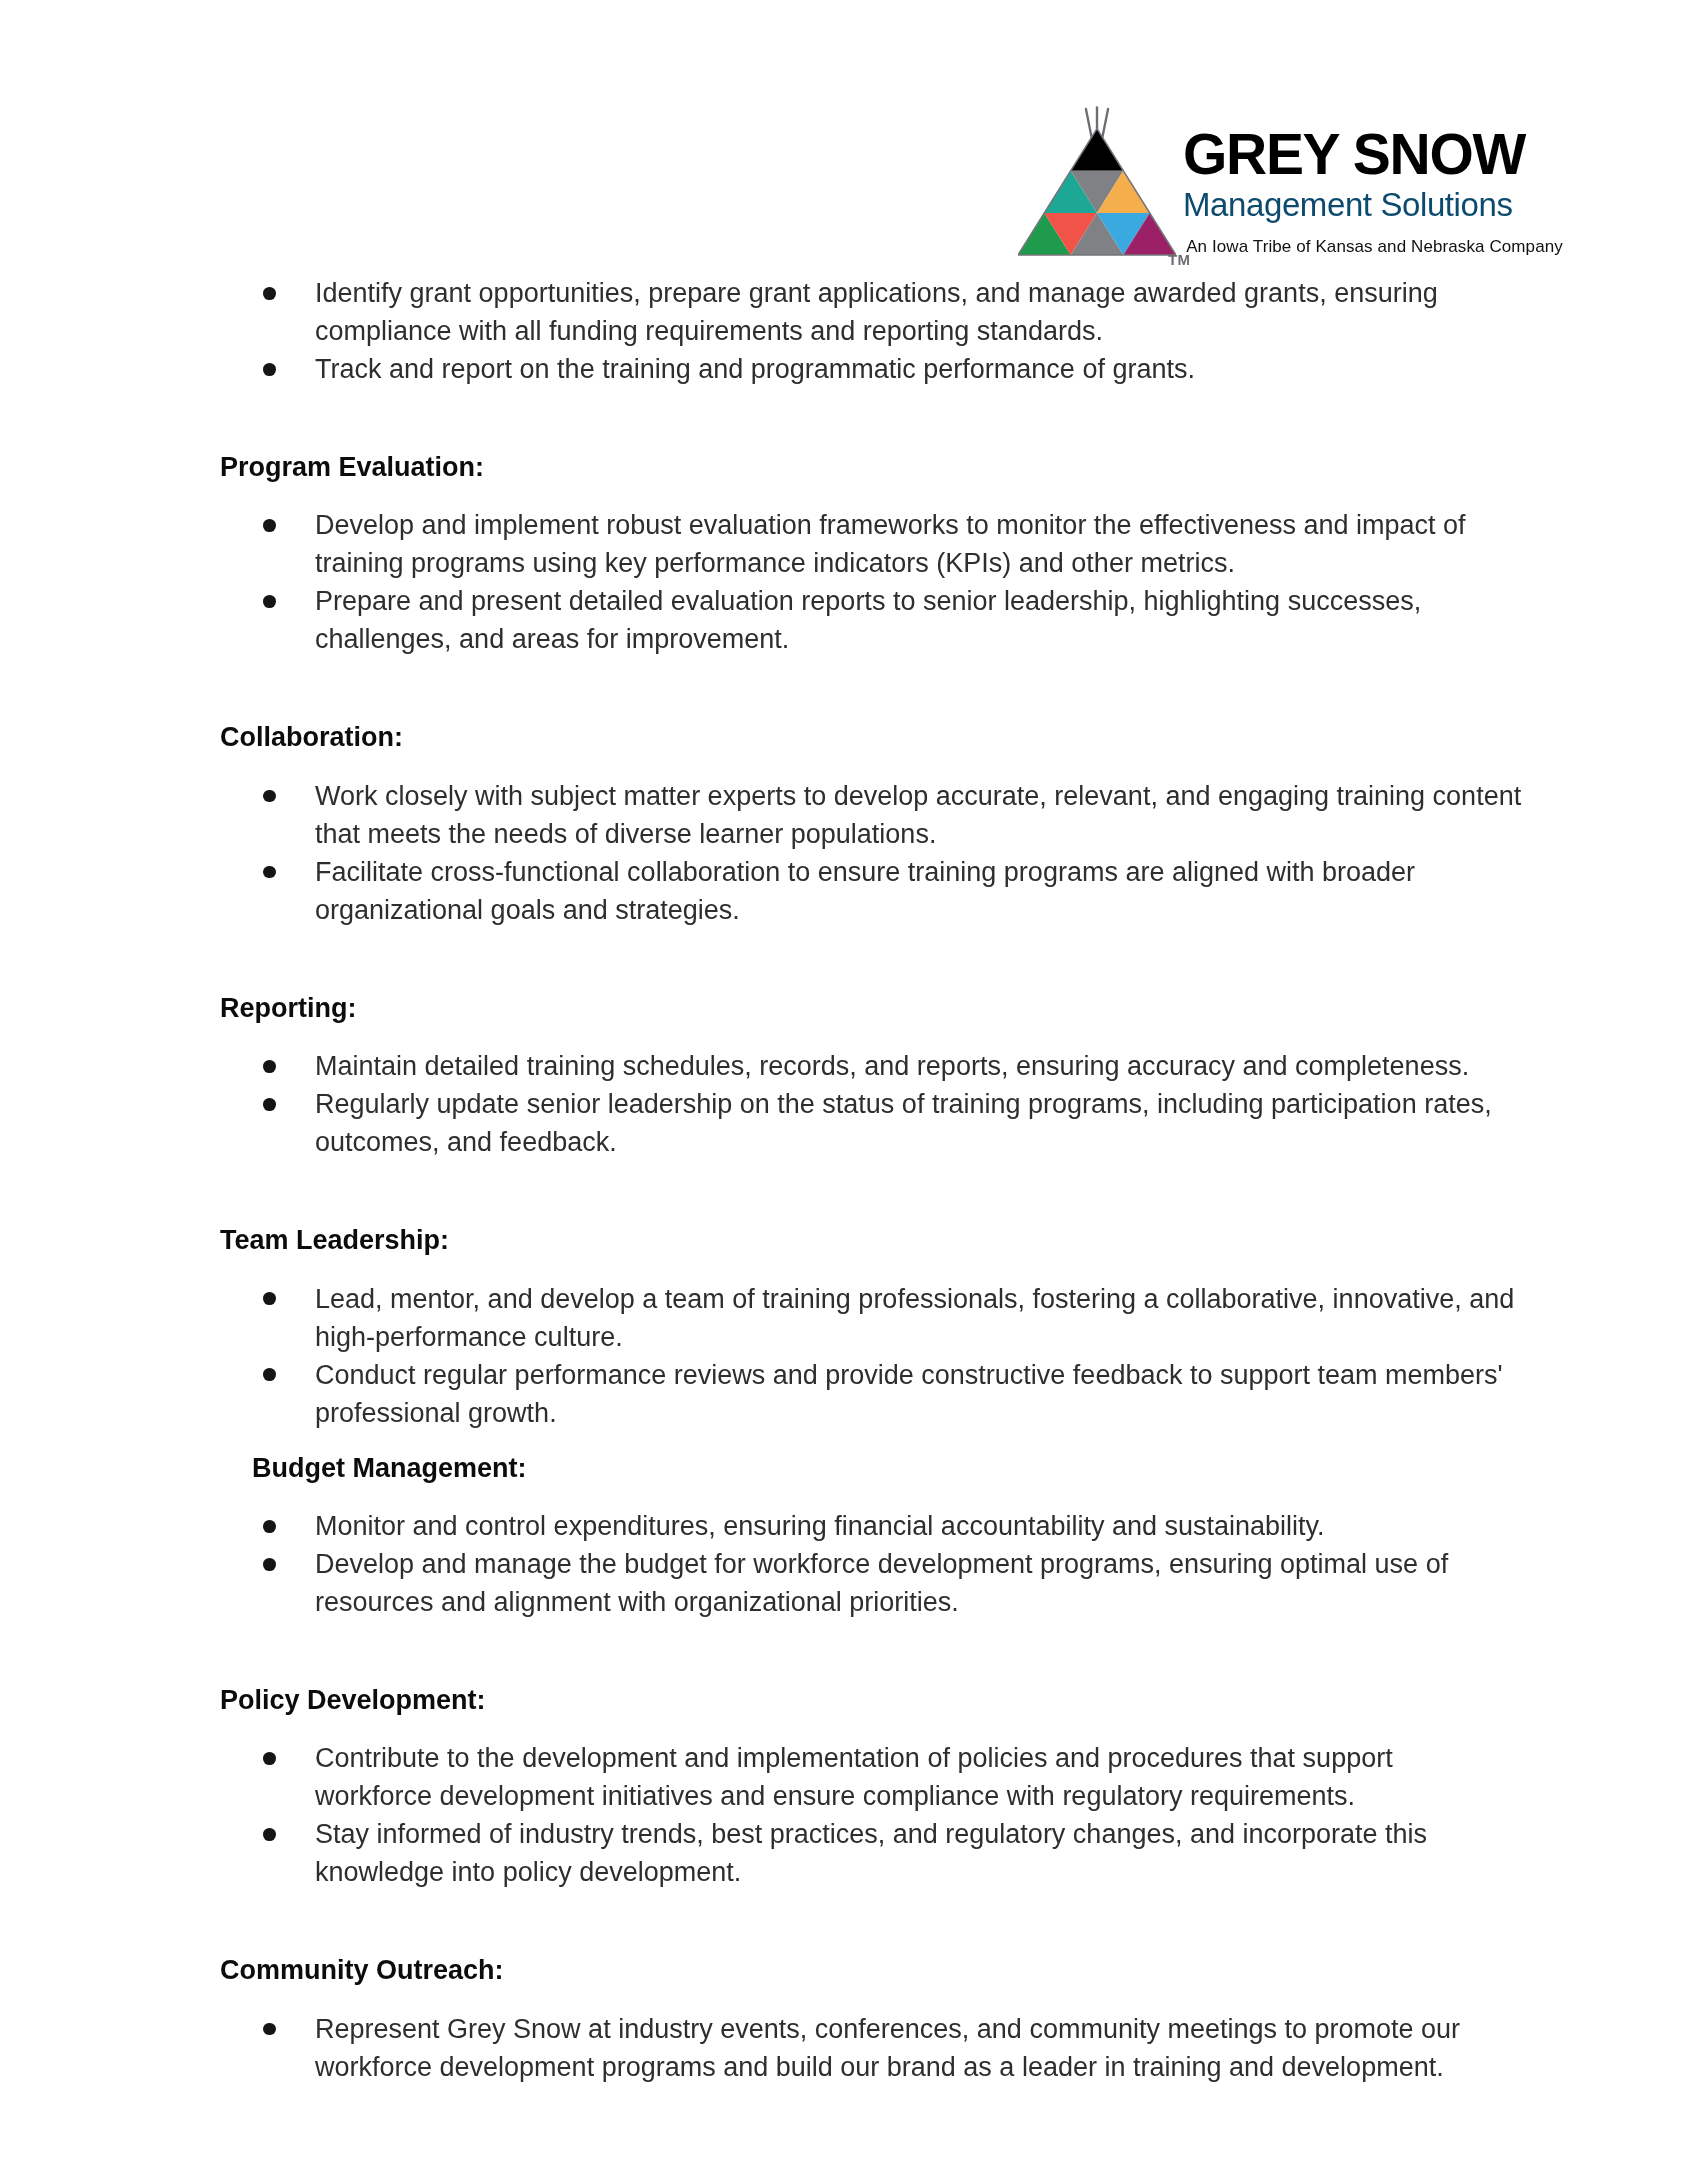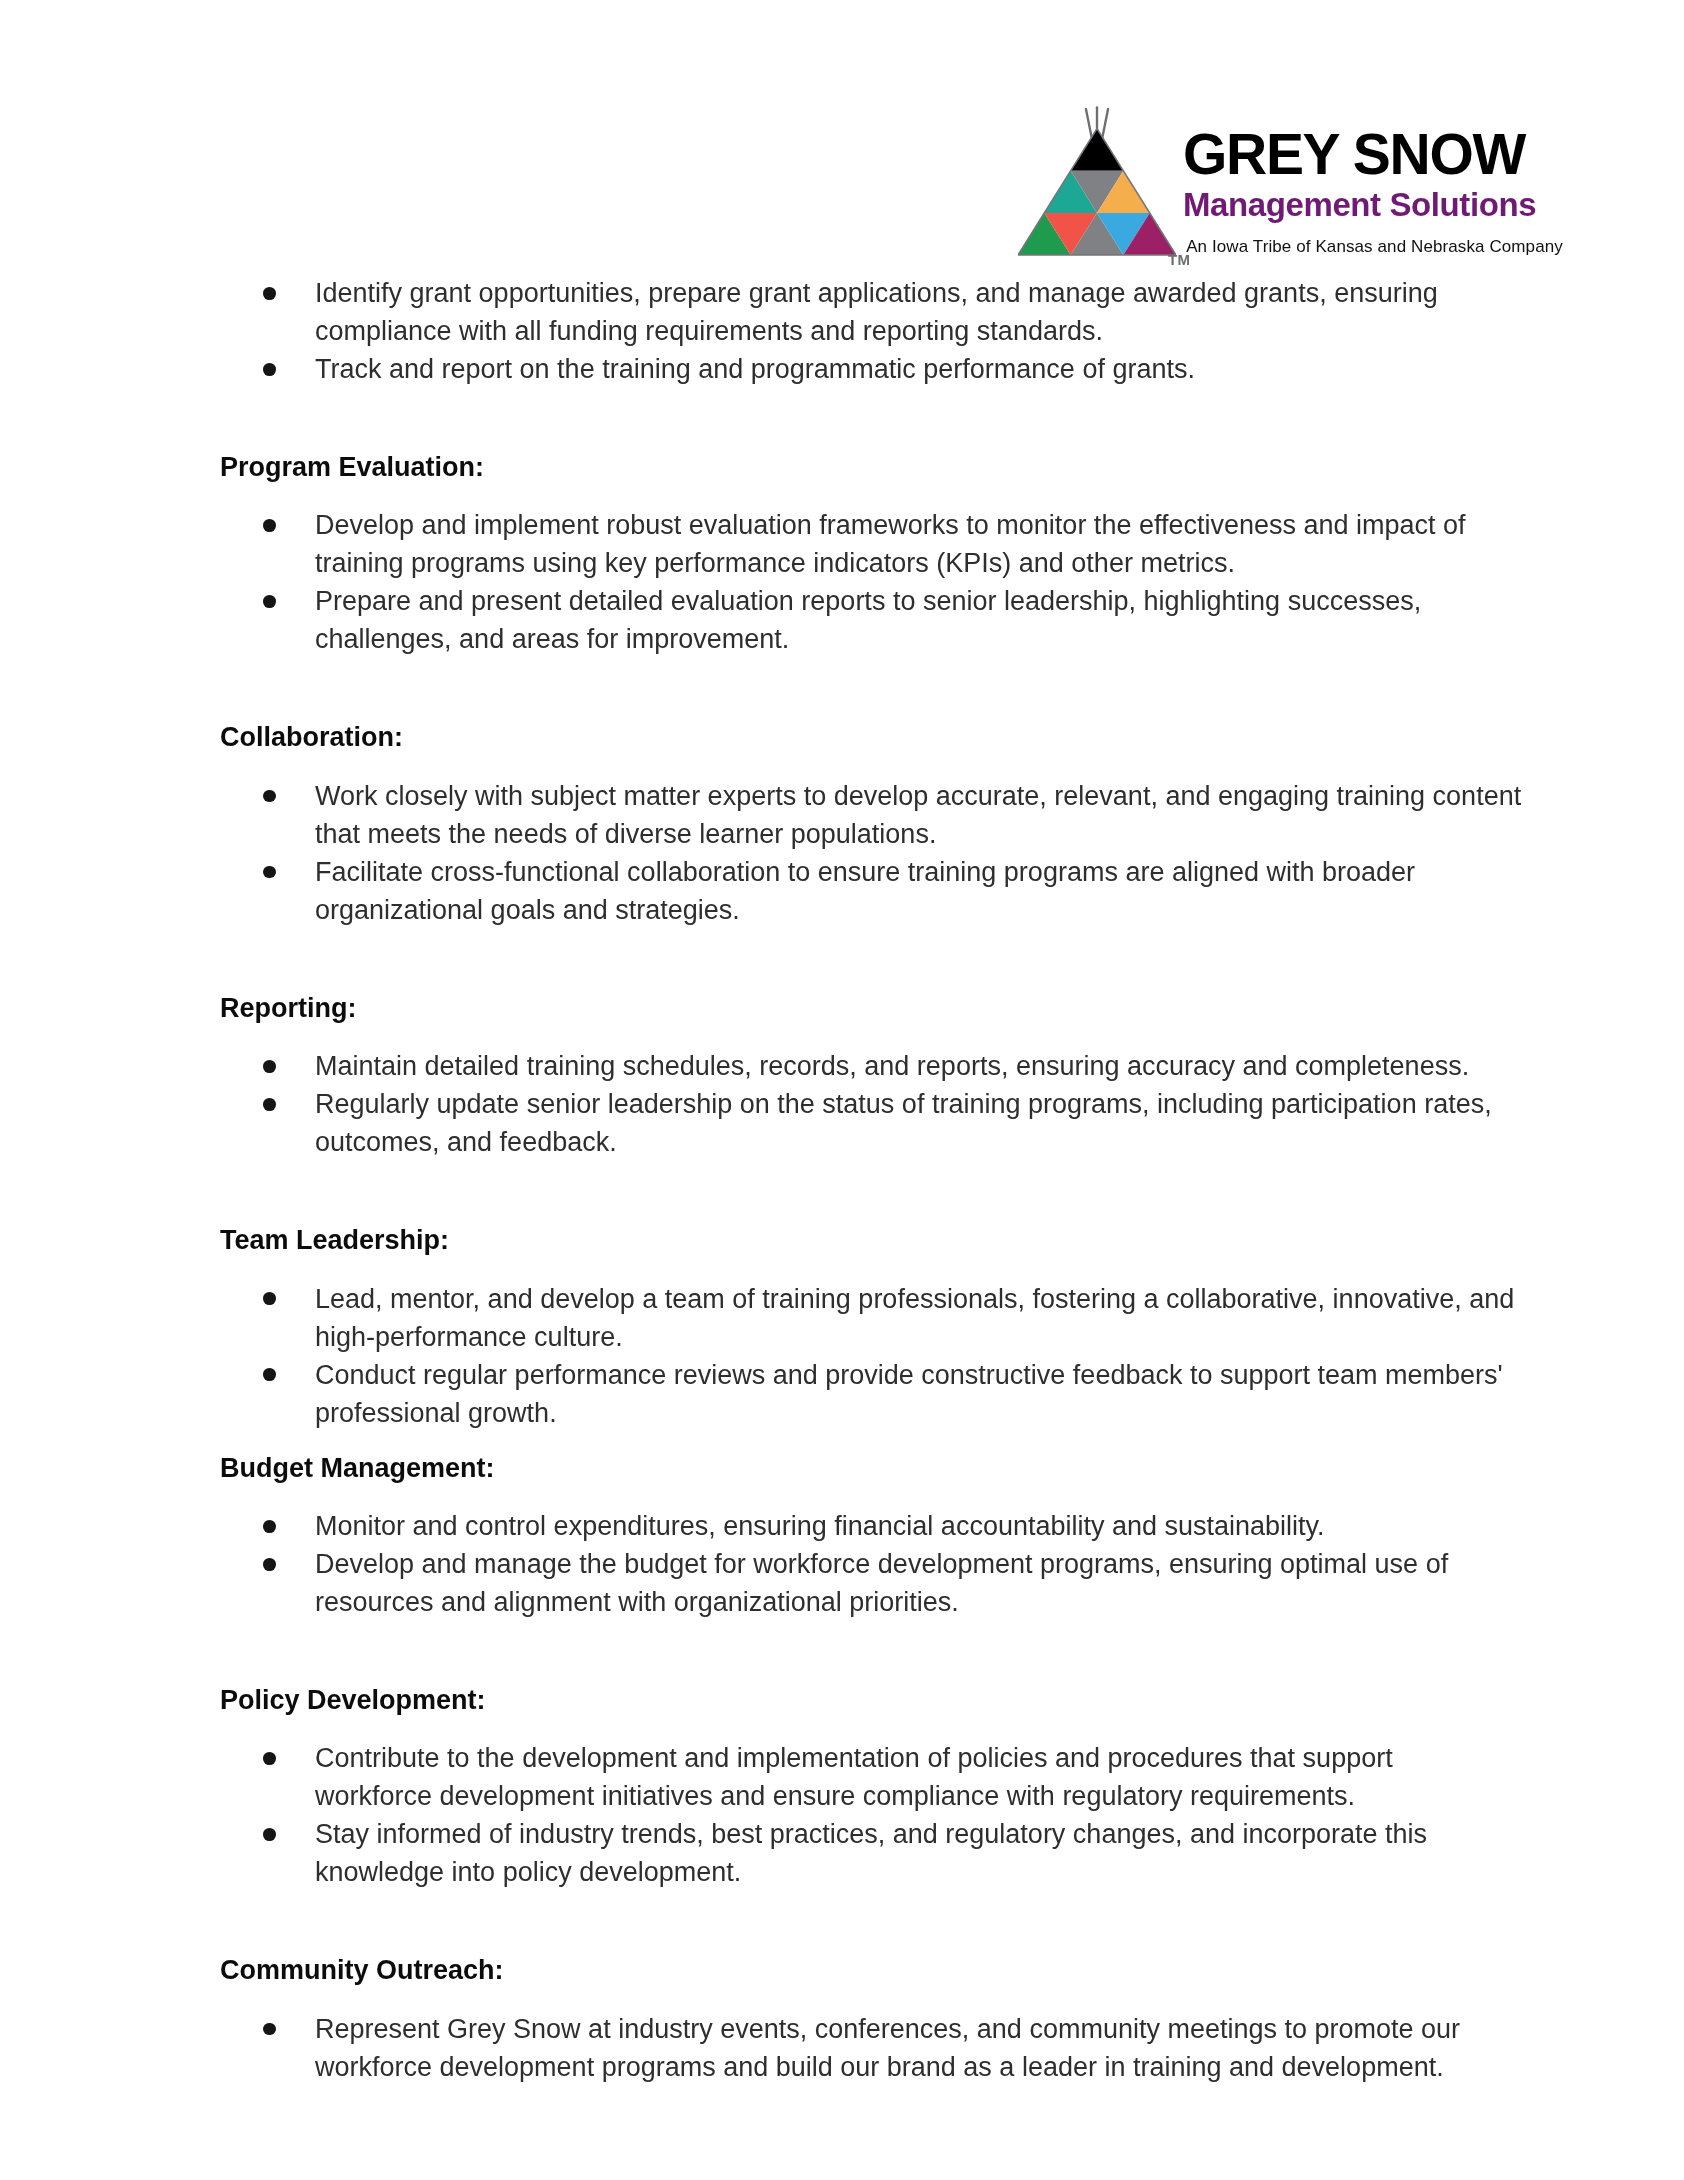--- a/index.html
+++ b/index.html
@@ -7,39 +7,39 @@
     position:relative; width:1685px; height:2181px; background:#ffffff;
     overflow:hidden; font-family:"Liberation Sans","DejaVu Sans",sans-serif;
   }
 
   
   .logo { position:absolute; left:1018px; top:101px; width:554px; height:166px; }
   .teepee { position:absolute; left:0; top:0; width:158px; height:162px; }
   .tm { position:absolute; left:150px; top:150px; font-size:15px; font-weight:700; color:#6d6e71; letter-spacing:0.4px; }
   .logo-text { position:absolute; left:165px; top:22px; width:383px; }
   .brand-1 { font-size:57px; font-weight:700; letter-spacing:-1.3px; line-height:63px; color:#000; white-space:nowrap; }
-  .brand-2 { font-size:33px; font-weight:700; letter-spacing:-0.4px; line-height:36px; margin-top:0.9px; color:#701a75; white-space:nowrap; }
+  .brand-2 { font-size:33px; font-weight:400; letter-spacing:-0.4px; line-height:36px; margin-top:0.9px; color:#0c4a6e; white-space:nowrap; }
   .brand-tagline { font-size:17px; font-weight:400; line-height:20.4px; margin-top:14px; text-align:center; color:#111; white-space:nowrap; letter-spacing:0.1px; }
 
   
   .content {
     position:absolute; left:220px; top:274px; width:1397px;
     font-size:27px; line-height:38px; color:#2e2e2e; font-weight:400;
   }
   .bullets { list-style:none; margin:0; padding:0; }
   .bullets li { position:relative; padding-left:95px; white-space:pre-line; }
   .bullets li::before {
     content:""; position:absolute; left:43px; top:12.8px;
     width:12.8px; height:12.8px; border-radius:50%; background:#151515;
   }
   .section-heading {
     font-size:27px; line-height:38px; font-weight:700; color:#0c0c0c;
     margin:60px 0 20.4px 0;
   }
-  .section-heading.tight { margin-top:17px; }
+  .section-heading.tight { margin-top:17px;margin-left:32px; }
 </style>
 </head>
 <body>
 
 <div class="page">
 
   <header class="logo">
     <svg class="teepee" viewBox="0 0 200 195" aria-hidden="true">
       <g stroke="#6d6e71" stroke-width="3" stroke-linecap="round" fill="none">
         <path d="M100 60 L100 3"></path>

